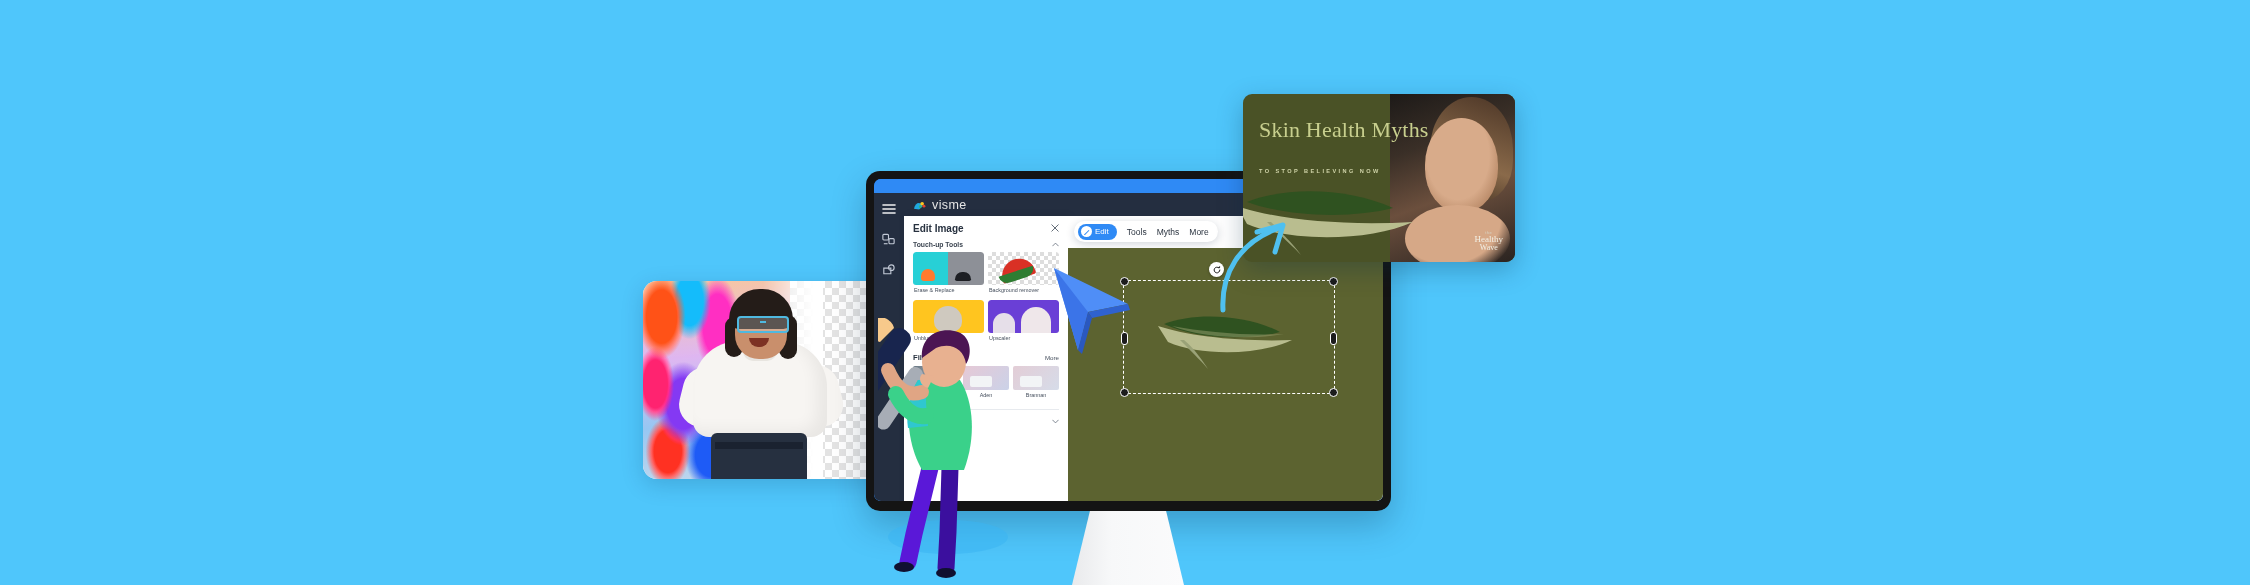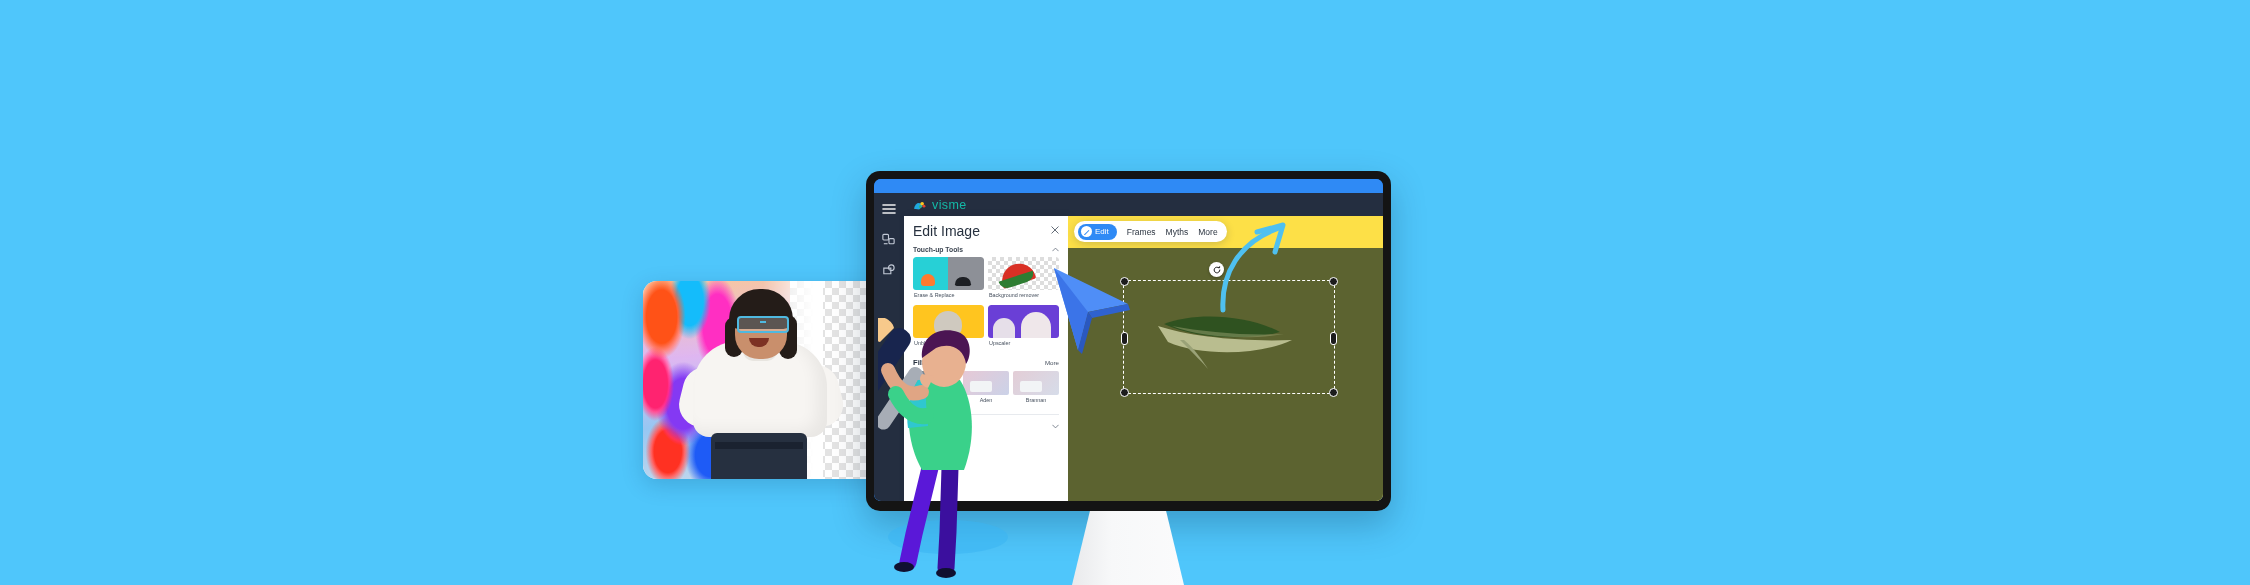--- a/index.html
+++ b/index.html
@@ -106,29 +106,29 @@
   .leftrail{
     position:absolute;left:0;top:0;width:30px;bottom:0;background:#242e40;
     display:flex;flex-direction:column;align-items:center;padding-top:8px;gap:15px;
   }
   .leftrail .ico{width:16px;height:16px;opacity:.92;}
   .railtop{
     position:absolute;left:30px;top:0;right:0;height:23px;background:#242e40;
     display:flex;align-items:center;padding-left:9px;gap:5px;
   }
   .brandmark{width:14px;height:12px;position:relative;}
-  .brandtext{color:#14b8a6;font-size:12.5px;letter-spacing:.4px;font-weight:400;}
+  .brandtext{color:#e5e5e5;font-size:12.5px;letter-spacing:.4px;font-weight:400;}
 
   
   .panel{
     position:absolute;left:30px;top:23px;width:164px;bottom:0;background:#fff;
     box-shadow:2px 0 8px rgba(0,0,0,.10);overflow:hidden;
   }
   .panel-head{display:flex;align-items:center;justify-content:space-between;padding:7px 9px 4px 9px;}
-  .panel-title{font-size:14px;color:#27313f;font-weight:400;}
+  .panel-title{font-size:10px;color:#27313f;font-weight:700;}
   .panel-close{font-size:10px;color:#5d6672;line-height:1;cursor:pointer;}
   .sec-head{
     display:flex;align-items:center;justify-content:space-between;
     padding:3px 9px 4px 9px;font-size:6.8px;color:#3d4652;font-weight:600;
   }
   .caret{font-size:6px;color:#6a7280;}
   .tool-grid{display:grid;grid-template-columns:1fr 1fr;gap:4px;padding:0 9px;}
   .tool-card{border-radius:3px;overflow:hidden;}
   .tool-thumb{height:33px;border-radius:3px;position:relative;overflow:hidden;}
   .tool-label{font-size:5.4px;color:#46505e;padding:2px 1px 3px 1px;white-space:nowrap;}
@@ -160,21 +160,21 @@
   .f3{background:linear-gradient(135deg,#e3cdd6,#d6dce9);}
   .filt-thumb .mini{position:absolute;left:7px;bottom:3px;width:22px;height:11px;background:#f2f4f6;border-radius:2px;}
   .filt-name{font-size:5.4px;color:#46505e;text-align:center;padding-top:2px;}
   .divider{height:1px;background:#e7eaee;margin:11px 9px 0 9px;}
   .sec-foot{
     display:flex;align-items:center;justify-content:space-between;
     padding:7px 9px;font-size:7.2px;color:#27313f;font-weight:600;
   }
 
   
-  .canvas-wrap{position:absolute;left:194px;top:23px;right:0;bottom:0;background:#fde047;}
+  .canvas-wrap{position:absolute;left:194px;top:23px;right:0;bottom:0;background:#ffffff;}
   .toolbar{
     position:absolute;left:6px;top:5px;height:21px;background:#fff;border-radius:11px;
     box-shadow:0 2px 8px rgba(20,40,70,.20);
     display:flex;align-items:center;gap:10px;padding:0 9px 0 4px;white-space:nowrap;
   }
   .tb-pill{
     display:flex;align-items:center;gap:3px;background:#2f8af5;color:#fff;
     border-radius:10px;padding:2.5px 8px 2.5px 3px;font-size:8px;
   }
   .tb-pill .dot{
@@ -406,21 +406,21 @@
         <div class="canvas-wrap">
           <div class="toolbar">
             <span class="tb-pill">
               <span class="dot">
                 <svg viewBox="0 0 12 12" width="8" height="8">
                     <path d="M2 9.5 L8.6 2.9 L9.6 3.9 L3 10.5 L1.6 10.6 Z" fill="#2f8af5"></path>
                   </svg>
               </span>
               <span>Edit</span>
             </span>
-            <span class="tb-item">Frames</span>
+            <span class="tb-item">Tools</span>
             <span class="tb-item">Myths</span>
             <span class="tb-item">More</span>
           </div>
 
           <div class="canvas">
             <div class="rotate-handle">
               <svg viewBox="0 0 14 14" width="10" height="10">
                 <path d="M11 7a4 4 0 1 1-1.4-3.05" fill="none" stroke="#1c1c1c" stroke-width="1.4" stroke-linecap="round"></path>
                 <path d="M11.4 1.3 L11.2 4.3 L8.3 3.6 Z" fill="#1c1c1c"></path>
               </svg>
@@ -444,20 +444,41 @@
               <span class="h mr"></span>
             </div>
           </div>
         </div>
 
       </div>
     </div>
   </div>
   <div id="stand-neck"></div>
 
+  <div id="skin-card">
+    <div class="ph">
+      <div class="hair"></div>
+      <div class="face"></div>
+      <div class="shoulder"></div>
+    </div>
+    <h1>Skin Health Myths</h1>
+    <div class="sub">TO STOP BELIEVING NOW</div>
+    <div class="cardleaf">
+      <svg viewBox="0 0 190 74" width="190" height="74">
+        <path d="M14 20 C54 4 116 6 160 26 C122 36 58 36 14 20 Z" fill="#2f5220"></path>
+        <path d="M4 24 C44 38 112 44 180 40 C136 60 56 60 14 42 Z" fill="#b9bd8f"></path>
+        <path d="M34 40 C50 56 62 66 68 73 C60 62 48 50 38 40 Z" fill="#9aa277"></path>
+      </svg>
+    </div>
+    <div class="logo">
+      <div class="l1">the</div>
+      <div class="l2">Healthy</div>
+      <div class="l3">Wave</div>
+    </div>
+  </div>
 
   <div id="char-shadow"></div>
   <div id="character">
     <svg viewBox="0 0 130 262" width="130" height="262">
 
       <g>
         <rect x="-4" y="6" width="22" height="74" rx="10" fill="#18254e" transform="rotate(34 7 43)"></rect>
         <path d="M-14 2 C-2 -6 14 0 16 10 L2 24 C-8 20 -16 12 -14 2 Z" fill="#f7c98b"></path>
         <rect x="14" y="44" width="15" height="72" rx="7" fill="#a7adb6" transform="rotate(34 21 80)"></rect>
       </g>

